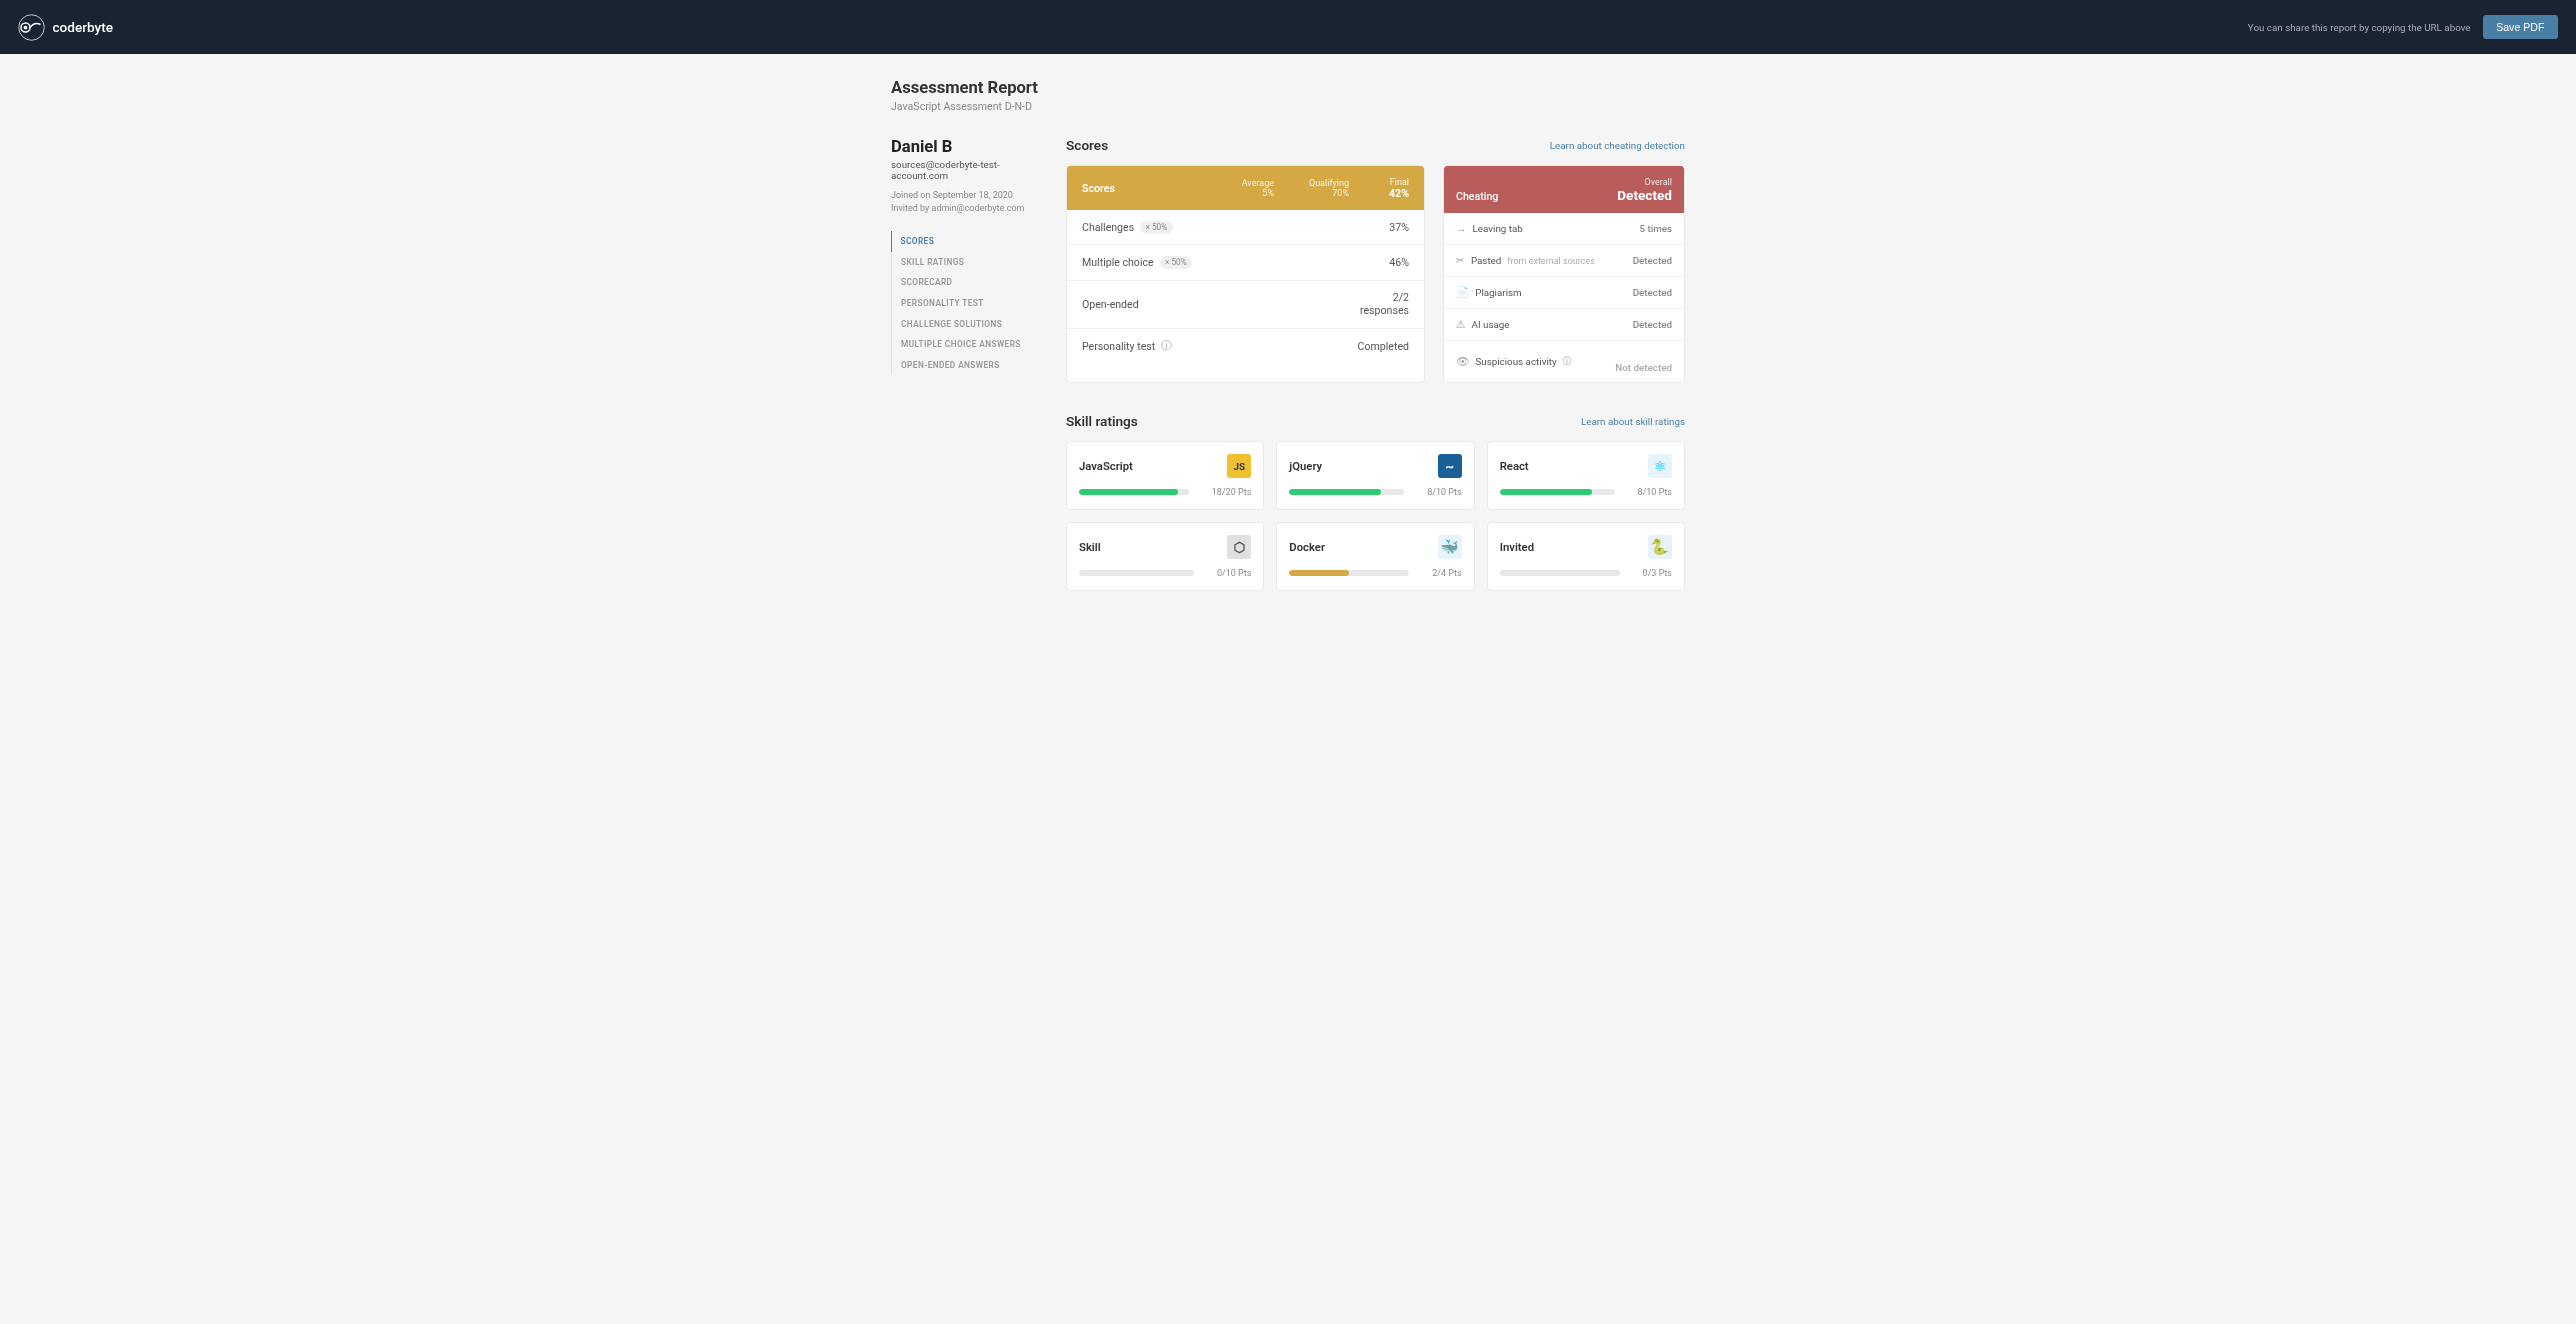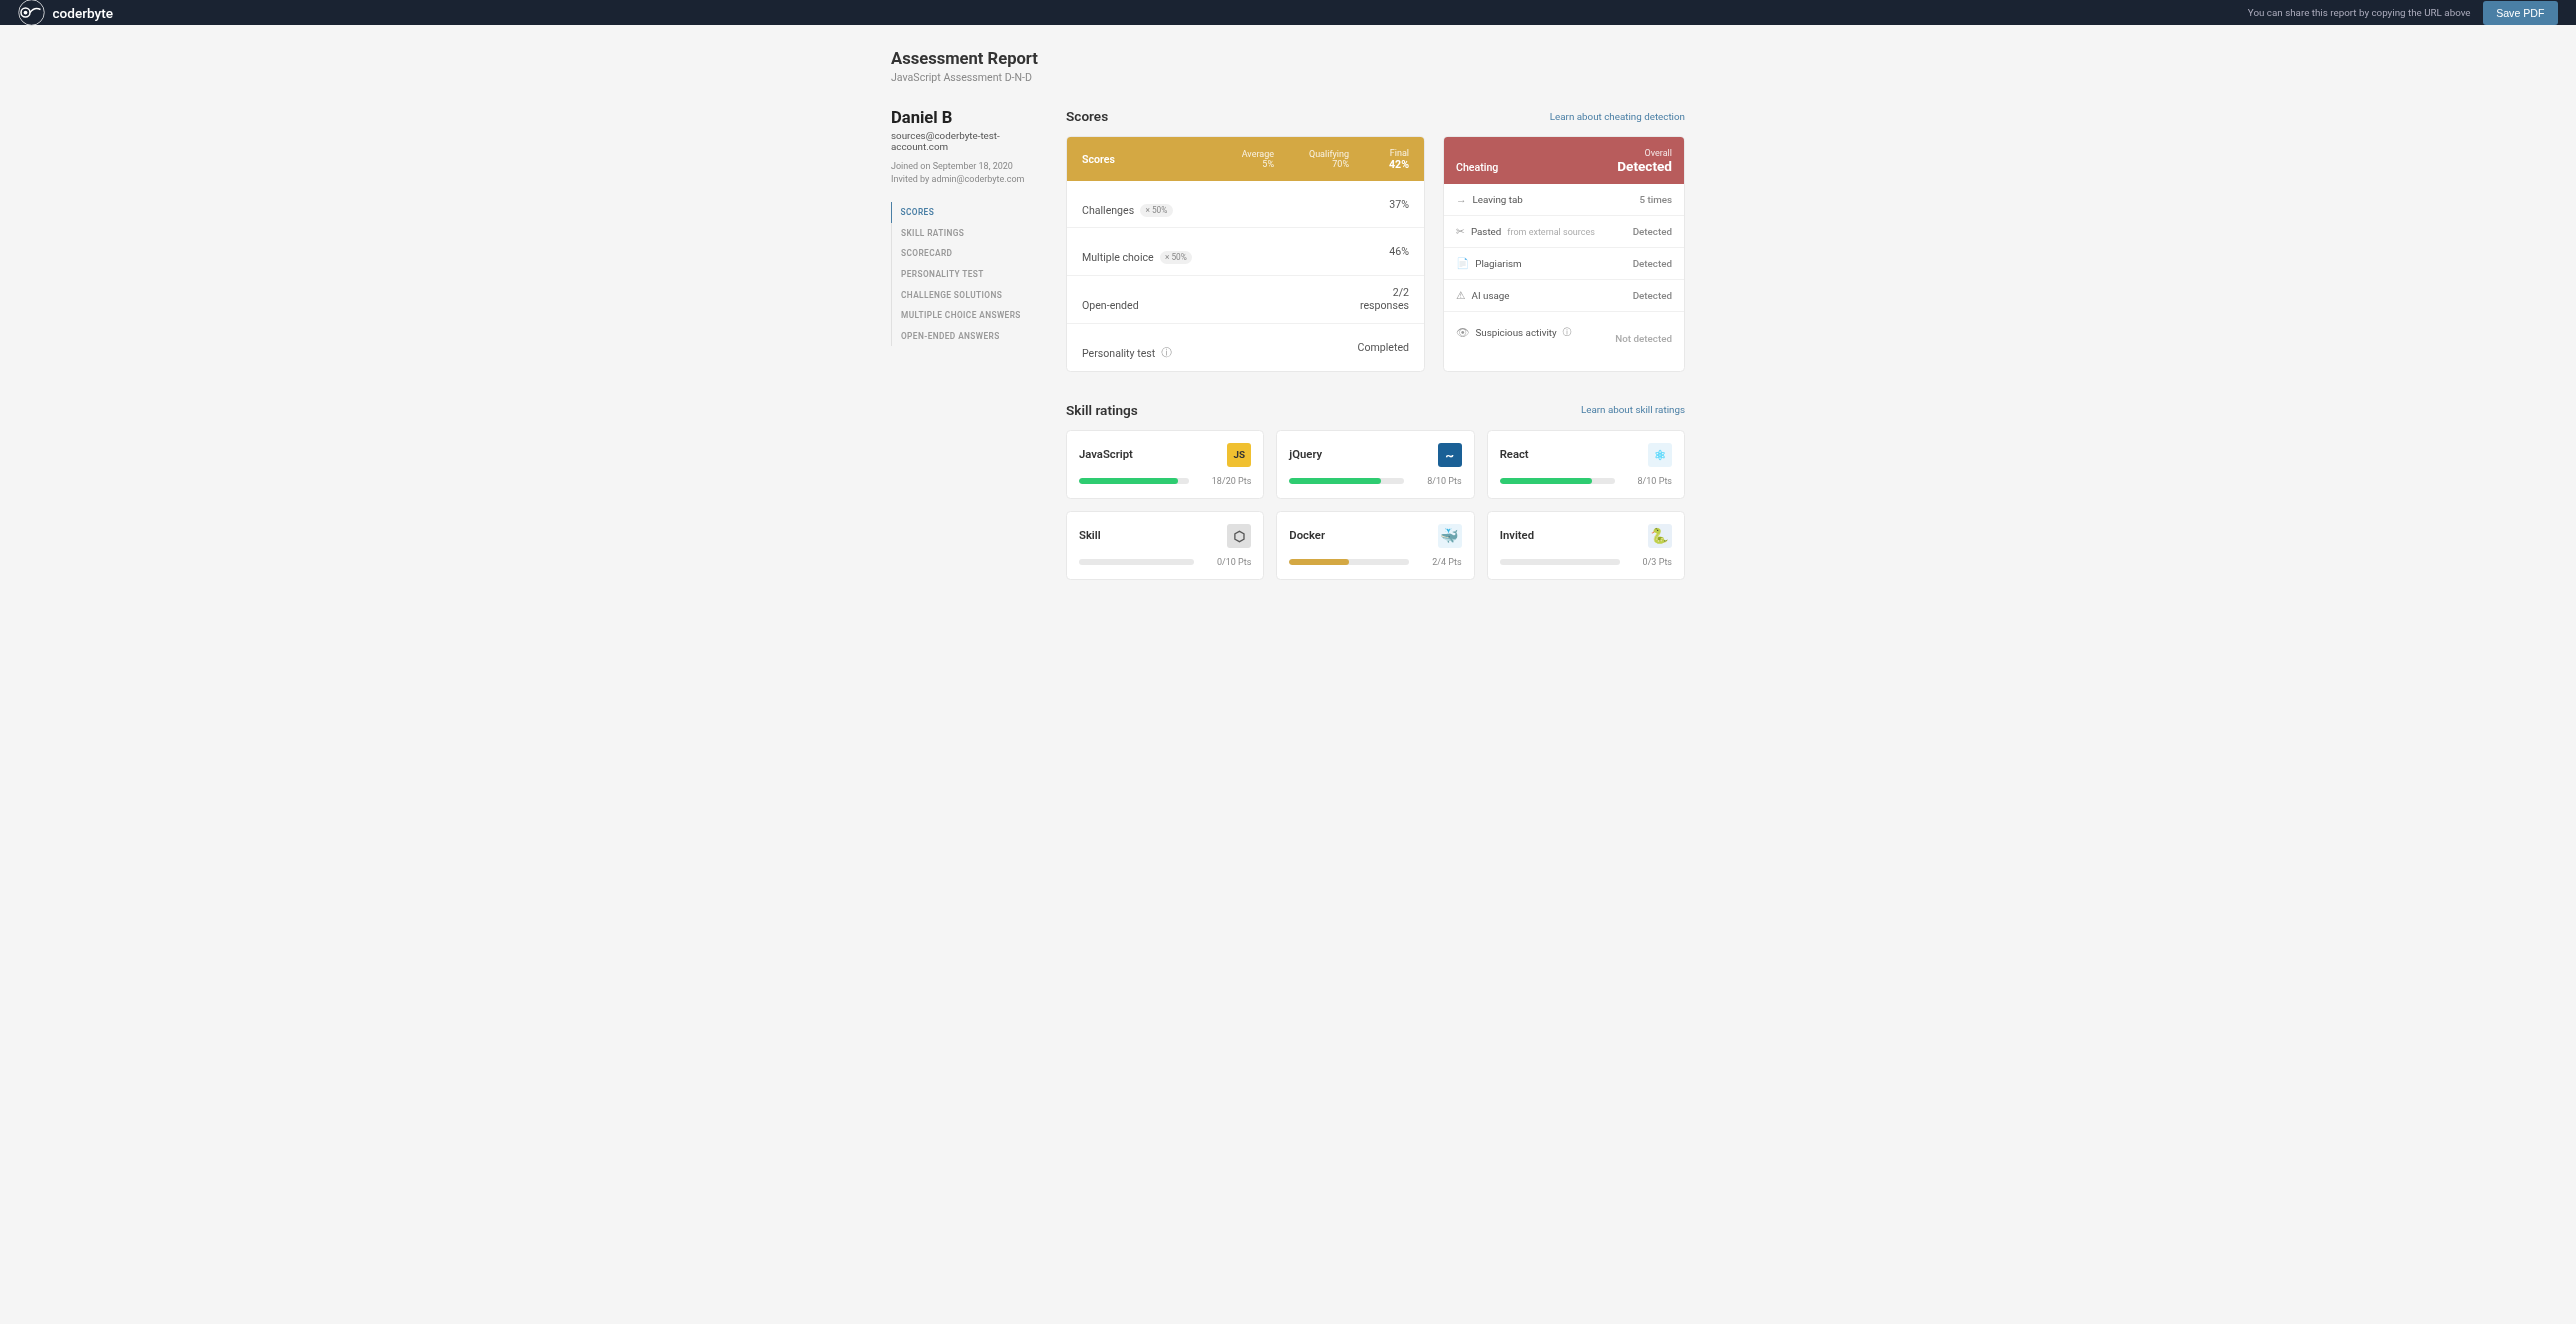--- a/index.html
+++ b/index.html
@@ -5,21 +5,21 @@
     * { box-sizing: border-box; margin: 0; padding: 0; }
     body { font-family: -apple-system, BlinkMacSystemFont, 'Segoe UI', Roboto, sans-serif; background: #f5f5f5; color: #333; }
 
     
     .header {
       background: #1a2332;
       display: flex;
       align-items: center;
       justify-content: space-between;
       padding: 0 18px;
-      height: 25px;
+      height: 54px;
     }
     .header-logo {
       display: flex;
       align-items: center;
       gap: 7.5px;
     }
     .logo-icon {
       width: 27px;
       height: 27px;
     }
@@ -185,21 +185,20 @@
       border-bottom: 0.8px solid #f0f0f0;
       align-items: center;
     }
     .score-row:last-child { border-bottom: none; }
     .score-row-label {
       font-size: 10.6px;
       color: #555;
       display: flex;
       align-items: center;
       gap: 6px;
-      margin-top: 12px;
     }
     .score-badge {
       background: #f0f0f0;
       color: #888;
       font-size: 8.3px;
       padding: 1.5px 5.3px;
       border-radius: 7.5px;
     }
     .score-row-val {
       text-align: right;

